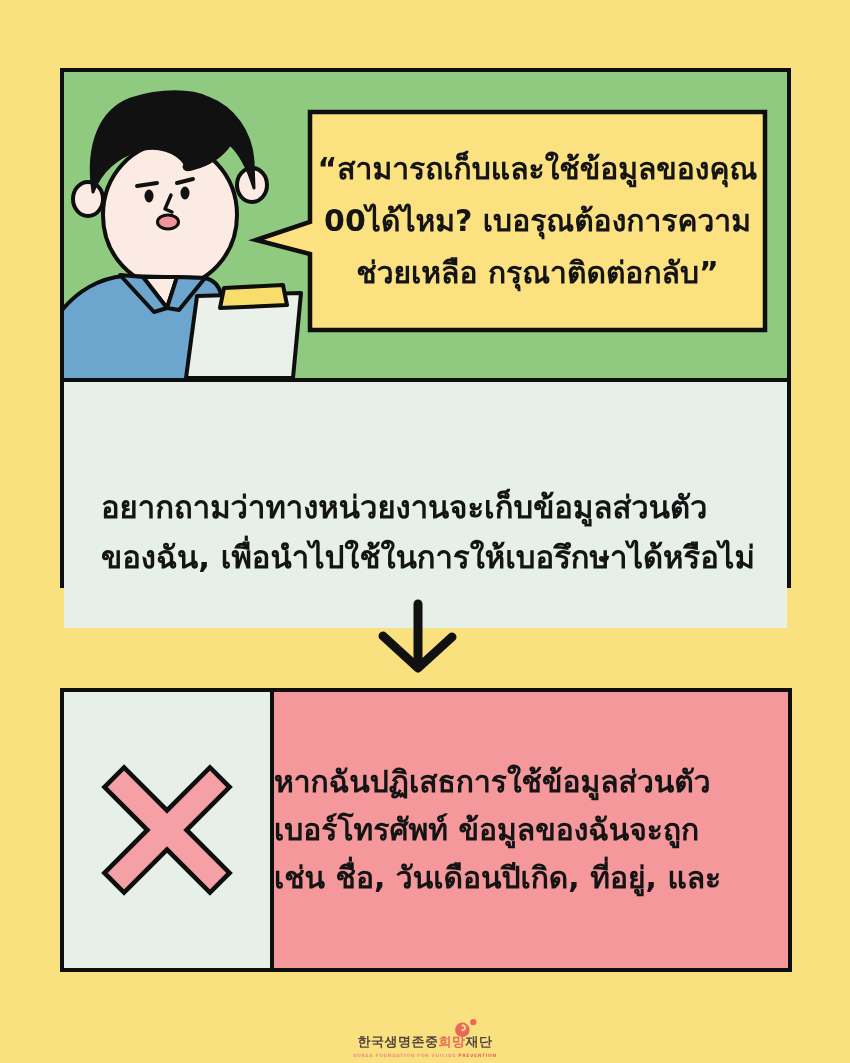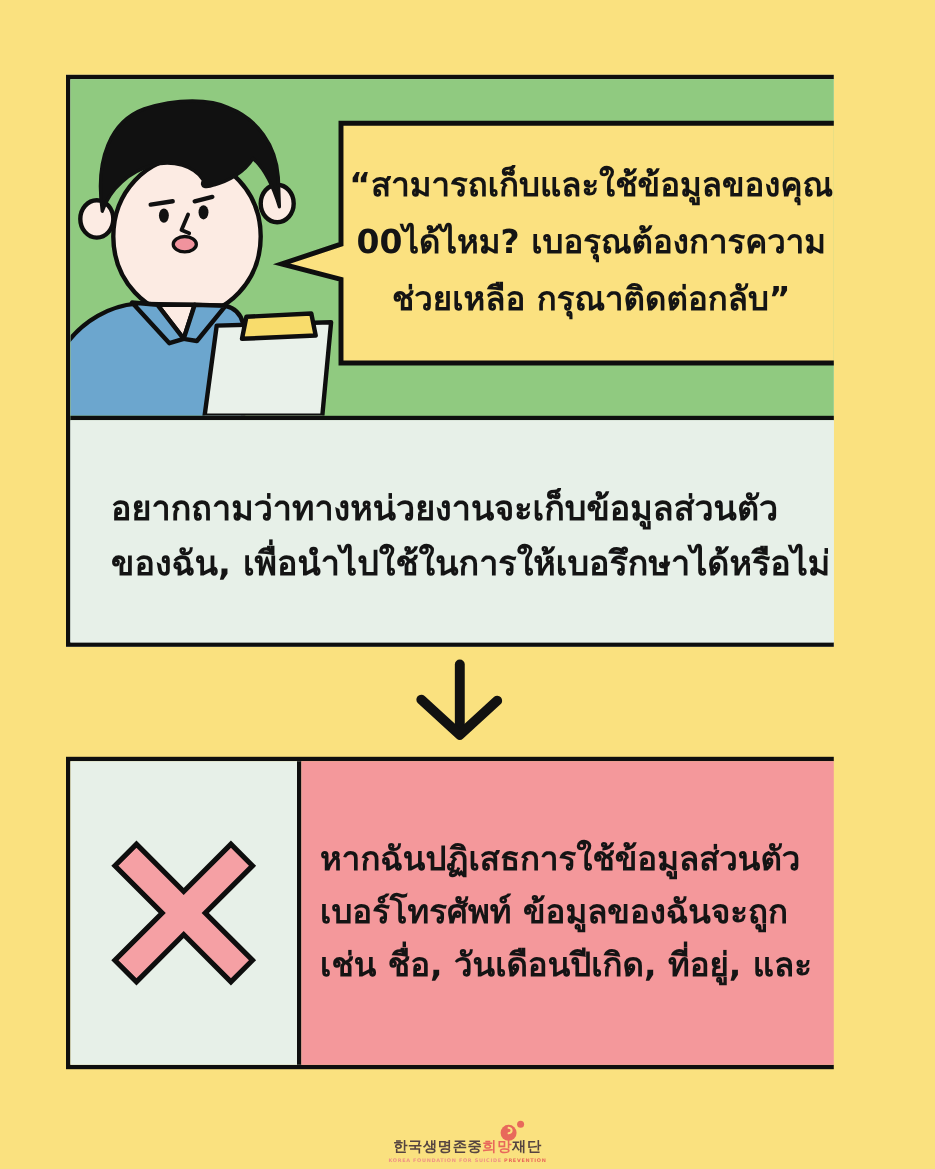--- a/index.html
+++ b/index.html
@@ -5,50 +5,50 @@
   :root{
     --c-background:#FAE17F; --c-green:#90CA80; --c-mint:#E7F0E8; --c-pink:#F4989B;
     --c-bubble_yellow:#FBE180; --c-x_pink:#F5A0A4; --c-shirt_blue:#6CA6CE; --c-skin:#FCEBE3;
     --c-mouth_pink:#F0939D; --c-clip_yellow:#F8DC6C; --c-clipboard_paper:#E9F1EA;
     --c-outline:#0E0E0E; --c-text_black:#141414; --c-logo_dark:#554440;
     --c-logo_coral:#E8695B; --c-logo_pink:#EE9287;
   }
   *{margin:0;padding:0;box-sizing:border-box;}
   html,body{width:850px;height:1063px;}
   body{font-family:"DejaVu Sans","Liberation Sans",sans-serif;background:var(--c-background,#FAE17F);}
-  .canvas{position:relative;width:758px;height:1063px;overflow:hidden;background:var(--c-background,#FAE17F);}
+  .canvas{position:relative;width:850px;height:1063px;overflow:hidden;background:var(--c-background,#FAE17F);}
 
   
   .top-panel{position:absolute;left:60px;top:68px;width:731px;height:520px;
     border:4px solid var(--c-outline,#0E0E0E);background:var(--c-mint,#E7F0E8);}
   .green-section{position:relative;width:723px;height:310px;background:var(--c-green,#90CA80);
     border-bottom:4px solid var(--c-outline,#0E0E0E);overflow:hidden;}
   .green-section svg{position:absolute;left:0;top:0;display:block;}
 
   .bubble-text{position:absolute;left:246px;top:40px;width:455px;height:218px;
     display:flex;flex-direction:column;justify-content:center;align-items:center;
     font-size:30px;line-height:52px;font-weight:700;color:var(--c-text_black,#141414);
     text-align:center;white-space:nowrap;}
 
   .question-section{position:relative;width:723px;height:202px;background:var(--c-mint,#E7F0E8);
     padding:56px 8px 0 37px;font-size:31px;line-height:50px;font-weight:700;
-    color:var(--c-text_black,#141414);white-space:nowrap;}
+    color:var(--c-text_black,#141414);white-space:nowrap;margin-top:44px;}
 
   
   .down-arrow{position:absolute;left:375px;top:596px;}
 
   
   .refusal-panel{position:absolute;left:60px;top:688px;width:732px;height:284px;
     border:4px solid var(--c-outline,#0E0E0E);display:flex;}
   .x-cell{width:210px;background:var(--c-mint,#E7F0E8);
     border-right:4px solid var(--c-outline,#0E0E0E);
     display:flex;align-items:center;justify-content:center;}
   .pink-cell{flex:1;background:var(--c-pink,#F4989B);
     display:flex;flex-direction:column;justify-content:center;
-    padding-left:17px;font-size:30px;line-height:48px;font-weight:700;
+    font-size:30px;line-height:48px;font-weight:700;
     color:var(--c-text_black,#141414);white-space:nowrap;}
 
   
   .footer-logo{position:absolute;left:0;top:1018px;width:850px;text-align:center;}
   .logo-icon{display:block;margin:0 auto -5px auto;transform:translateX(41px);}
   .logo-korean{font-size:13px;font-weight:700;color:var(--c-logo_dark,#554440);letter-spacing:0.5px;}
   .logo-korean .hl{color:var(--c-logo_coral,#E8695B);}
   .logo-english{margin-top:2px;font-size:4.5px;font-weight:700;letter-spacing:0.6px;
     color:var(--c-logo_pink,#EE9287);}
   .logo-english .strong{color:var(--c-logo_coral,#E8695B);}

